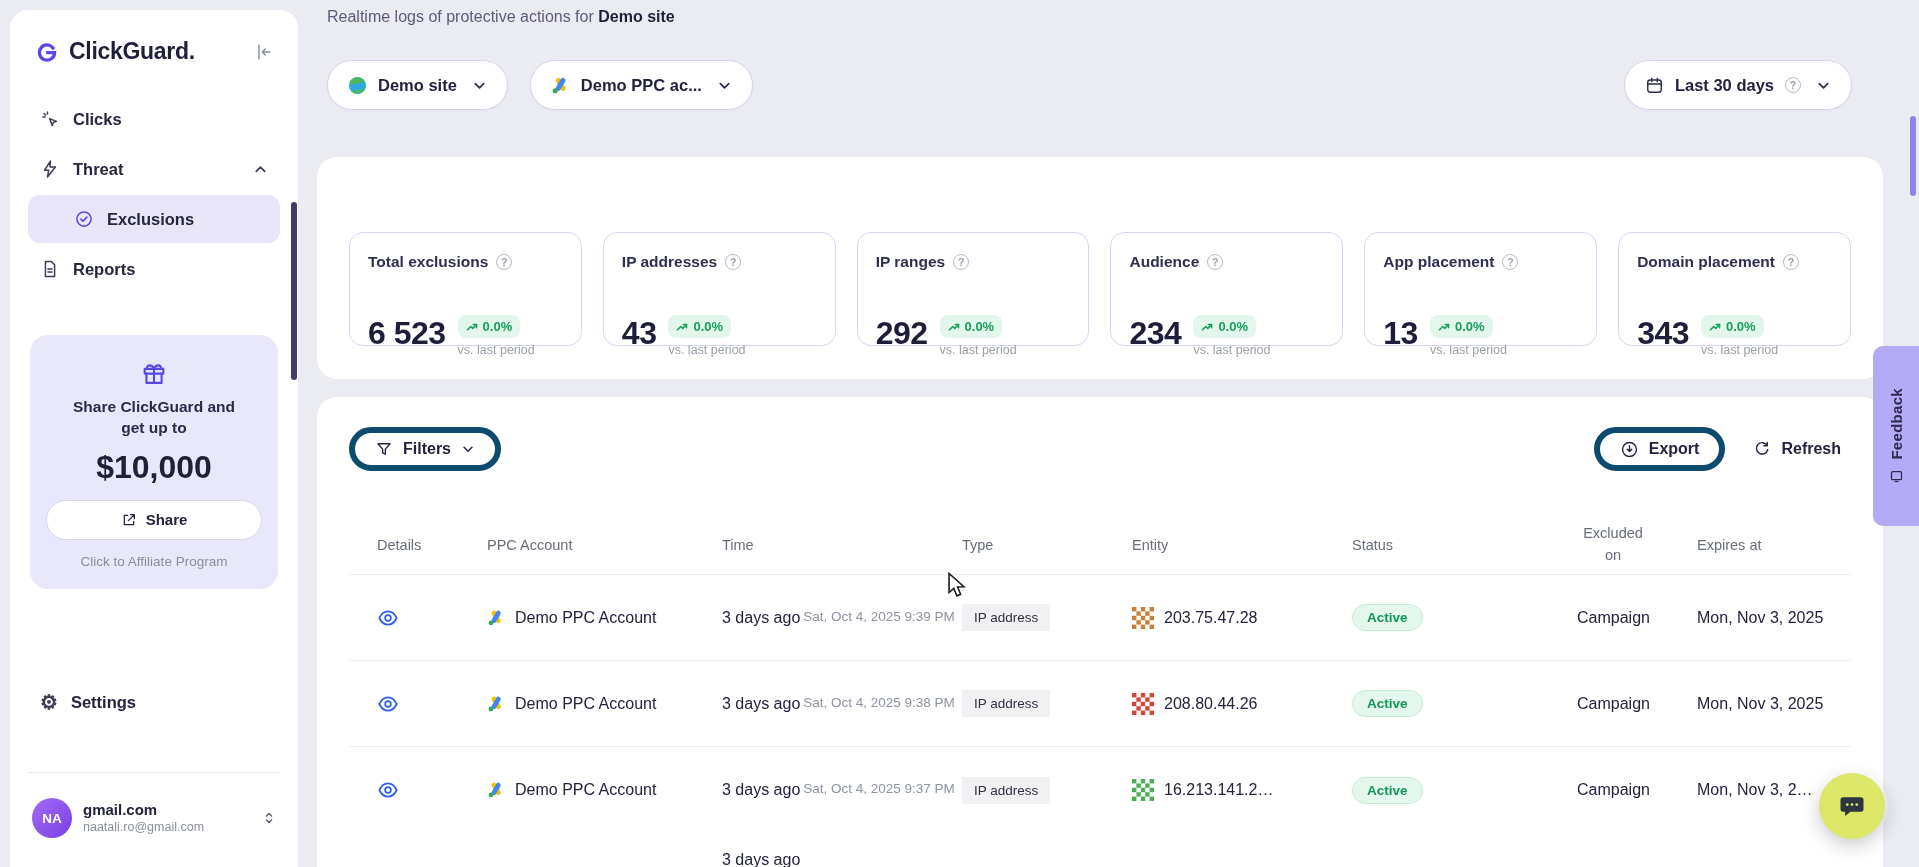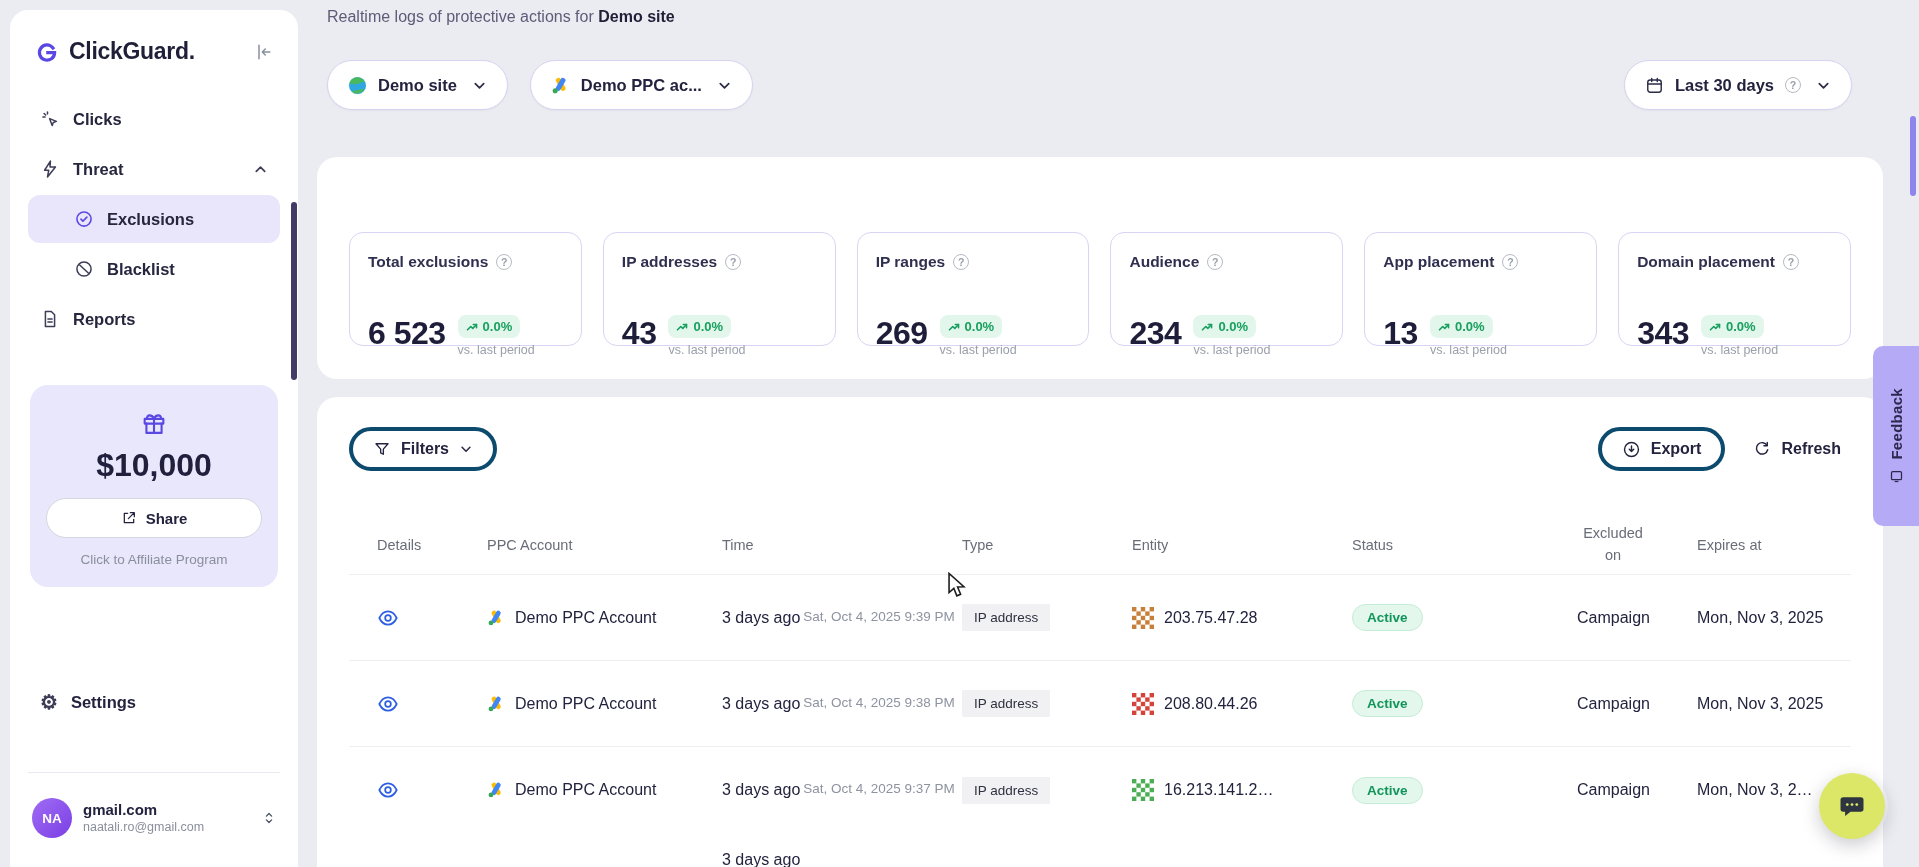--- a/index.html
+++ b/index.html
@@ -70,21 +70,21 @@
   .stat-bottom { display:flex; align-items:flex-start; gap:12px; }
   .stat-value { font-size:32px; font-weight:700; color:#1e1e3a; line-height:36px; letter-spacing:-.5px; }
   .delta-col { display:flex; flex-direction:column; align-items:flex-start; }
   .delta-badge { display:flex; align-items:center; gap:5px; background:#e3f6ec; color:#17a05e;
     border-radius:8px; padding:4px 8px; font-size:13px; font-weight:700; }
   .delta-caption { margin-top:5px; font-size:12.5px; color:#9aa0ab; white-space:nowrap; }
 
   .table-panel { position:absolute; left:317px; top:397px; width:1566px; height:560px;
     background:#fff; border-radius:20px; padding:30px 32px 0; }
   .toolbar { display:flex; align-items:center; gap:18px; }
-  .btn { height:44px; border-radius:999px; border:4px solid #0c4a6e; background:#fff;
+  .btn { height:44px; border-radius:999px; border:6px solid #0c4a6e; background:#fff;
     display:flex; align-items:center; gap:10px; padding:0 20px; font-size:16px; font-weight:600;
     color:#23233f; cursor:pointer; }
   .btn .chev { color:#2b2b45; }
   .btn-export { margin-left:auto; }
   .btn-refresh { border:none; background:transparent; padding:0 10px; }
 
   .tgrid { display:grid; grid-template-columns:110px 235px 240px 170px 220px 225px 120px 1fr;
     padding-left:28px; align-items:center; }
   .thead { margin-top:44px; height:60px; border-bottom:1px solid #eceef2;
     font-size:14.5px; color:#686d78; }
@@ -158,47 +158,39 @@
     </div>
     <div class="nav-item sub active">
       <span class="icon20">
         <svg viewBox="0 0 24 24" width="20" height="20" fill="none" stroke="currentColor" stroke-width="1.9" stroke-linecap="round" stroke-linejoin="round">
             <circle cx="12" cy="12" r="8.5"></circle>
             <path d="M8.3 12.2l2.4 2.4 4.8-4.8"></path>
           </svg>
       </span>
       <span>Exclusions</span>
     </div>
-    <div class="nav-item sub">
-      <span class="icon20">
-        <svg viewBox="0 0 24 24" width="20" height="20" fill="none" stroke="currentColor" stroke-width="1.8">
-            <circle cx="12" cy="12" r="8.5"></circle>
-            <path d="M6.2 6.6 17.8 17.4"></path>
-          </svg>
-      </span>
-      <span>Blacklist</span>
-    </div>
     <div class="nav-item">
       <span class="icon20">
         <svg viewBox="0 0 24 24" width="20" height="20" fill="none" stroke="currentColor" stroke-width="1.8" stroke-linecap="round" stroke-linejoin="round">
             <path d="M6.5 3h7l4 4v14h-11z"></path>
             <path d="M9.5 12h5M9.5 15.5h5"></path>
           </svg>
       </span>
       <span>Reports</span>
     </div>
   </nav>
 
   <div class="promo">
     <span style="color:#5a48e3">
       <svg viewBox="0 0 24 24" width="28" height="28" fill="none" stroke="currentColor" stroke-width="1.8" stroke-linecap="round" stroke-linejoin="round">
           <rect x="4" y="8.5" width="16" height="4"></rect>
           <path d="M5.5 12.5v8h13v-8M12 8.5v12M12 8.5c-1.5-4-6.5-4-6 0M12 8.5c1.5-4 6.5-4 6 0"></path>
         </svg>
     </span>
+    <div class="promo-headline">Share ClickGuard and get up to</div>
     <div class="promo-amount">$10,000</div>
     <button class="promo-share">
       <span>
         <svg viewBox="0 0 24 24" width="16" height="16" fill="none" stroke="currentColor" stroke-width="1.9" stroke-linecap="round" stroke-linejoin="round">
             <path d="M10 5H5v14h14v-5M14 4h6v6M20 4l-9 9"></path>
           </svg>
       </span>
       <span>Share</span>
     </button>
     <div class="promo-affiliate">Click to Affiliate Program</div>
@@ -321,21 +313,21 @@
       </span>
     </div>
   </div>
 
   <div class="stat-card">
     <div class="stat-top">
       <span>IP ranges</span>
       <span class="help">?</span>
     </div>
     <div class="stat-bottom">
-      <span class="stat-value">269</span>
+      <span class="stat-value">292</span>
       <span class="delta-col">
         <span class="delta-badge">
           <span>
             <svg viewBox="0 0 12 12" width="12" height="12" fill="none" stroke="currentColor" stroke-width="1.6" stroke-linecap="round" stroke-linejoin="round">
                 <path d="M1.5 8.8 4.8 5.5 6.8 7.4 10.5 3.5"></path>
                 <path d="M7.3 3.5h3.2v3.2"></path>
               </svg>
           </span>
           <span>0.0%</span>
         </span>

